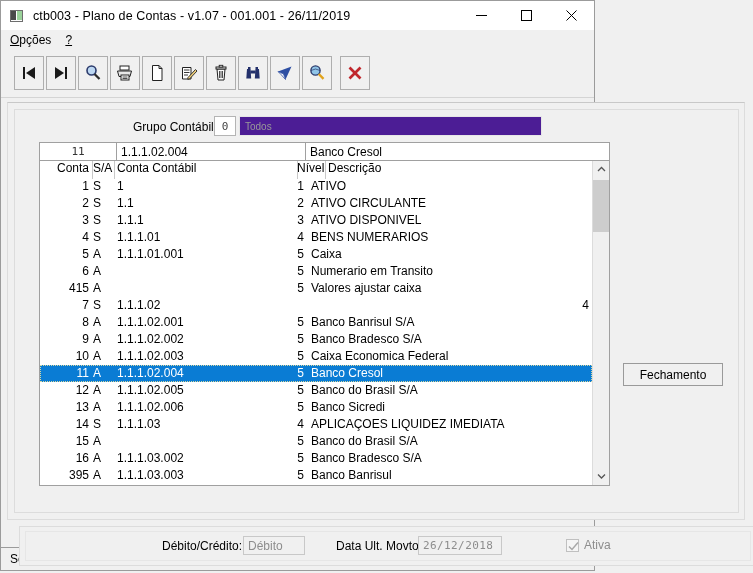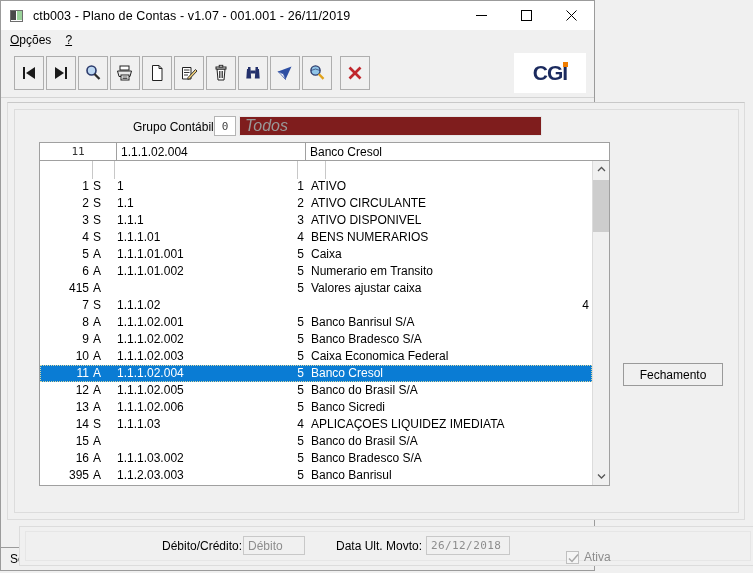--- a/index.html
+++ b/index.html
@@ -193,28 +193,27 @@
     display: flex; align-items: center; justify-content: center;
     font-size: 11px;
     color: #444;
     box-sizing: border-box;
     font-family: "DejaVu Sans Mono", monospace;
   }
   .grupo-name {
     position: absolute;
     left: 224px; top: 0;
     width: 303px; height: 20px;
-    background: #7f1d1d;
+    background: #4c1d95;
     border: 1px solid #e6e6e6;
     display: flex; align-items: center;
     padding-left: 5px;
-    font-size: 16px;
+    font-size: 10px;
     color: #999;
     box-sizing: border-box;
-    font-style: italic;
   }
 
   
   .grid-wrap {
     position: absolute;
     left: 24px; top: 32px;
     width: 571px;
     height: 345px;
     box-sizing: border-box;
   }
@@ -385,21 +384,21 @@
     border: 1px solid #c8c8c8;
     display: flex; align-items: center;
     padding-left: 4px;
     font-size: 12px;
     color: #8d8d8d;
     box-sizing: border-box;
   }
   .f-field.mono { font-family: "DejaVu Sans Mono", monospace; font-size: 11px; letter-spacing: 0.4px; }
   .f-check {
     position: absolute;
-    top: 18px;
+    top: 6px;
     display: flex; align-items: center;
     gap: 5px;
     cursor: default;
   }
   .chk {
     width: 13px; height: 13px;
     border: 1px solid #c0c0c0;
     background: #f5f5f5;
     position: relative;
     box-sizing: border-box;
@@ -547,23 +546,20 @@
       <div class="tb-sep"></div>
 
       <div class="tb-btn">
         <svg width="20" height="20" viewBox="0 0 20 20">
           <line x1="4.5" y1="4.5" x2="15.5" y2="15.5" stroke="#c0262c" stroke-width="2.6"></line>
           <line x1="15.5" y1="4.5" x2="4.5" y2="15.5" stroke="#c0262c" stroke-width="2.6"></line>
         </svg>
       </div>
     </div>
 
-    <div class="logo-box">
-      <div class="logo-text">CGI<span class="dot"></span></div>
-    </div>
   </div>
 
   <div class="client">
 
     <div class="outer-panel">
       <div class="inner-panel">
 
         <div class="grupo-row">
           <div class="grupo-label">Grupo Contábil:</div>
           <div class="grupo-code">0</div>
@@ -580,20 +576,27 @@
 
           <div class="grid">
 
             <div class="head-seps">
               <i style="left:52px"></i>
               <i style="left:74px"></i>
               <i style="left:257px"></i>
               <i style="left:285px"></i>
             </div>
 
+            <div class="grid-head">
+              <div class="col-conta">Conta</div>
+              <div class="col-sa">S/A</div>
+              <div class="col-contabil">Conta Contábil</div>
+              <div class="col-nivel">Nível</div>
+              <div class="col-desc">Descrição</div>
+            </div>
 
             <div class="grid-rows" id="grid-rows">
                 <div class="grid-row">
                   <div class="col-conta">1</div>
                   <div class="col-sa">S</div>
                   <div class="col-contabil">1</div>
                   <div class="col-nivel">1</div>
                   <div class="col-desc">ATIVO</div>
                 </div>
                 <div class="grid-row">
@@ -620,21 +623,20 @@
                 <div class="grid-row">
                   <div class="col-conta">5</div>
                   <div class="col-sa">A</div>
                   <div class="col-contabil">1.1.1.01.001</div>
                   <div class="col-nivel">5</div>
                   <div class="col-desc">Caixa</div>
                 </div>
                 <div class="grid-row">
                   <div class="col-conta">6</div>
                   <div class="col-sa">A</div>
-                  <div class="col-contabil">1.1.1.01.002</div>
                   <div class="col-nivel">5</div>
                   <div class="col-desc">Numerario em Transito</div>
                 </div>
                 <div class="grid-row">
                   <div class="col-conta">415</div>
                   <div class="col-sa">A</div>
                   <div class="col-nivel">5</div>
                   <div class="col-desc">Valores ajustar caixa</div>
                 </div>
                 <div class="grid-row">
@@ -701,21 +703,21 @@
                 <div class="grid-row">
                   <div class="col-conta">16</div>
                   <div class="col-sa">A</div>
                   <div class="col-contabil">1.1.1.03.002</div>
                   <div class="col-nivel">5</div>
                   <div class="col-desc">Banco Bradesco S/A</div>
                 </div>
                 <div class="grid-row">
                   <div class="col-conta">395</div>
                   <div class="col-sa">A</div>
-                  <div class="col-contabil">1.1.2.03.003</div>
+                  <div class="col-contabil">1.1.1.03.003</div>
                   <div class="col-nivel">5</div>
                   <div class="col-desc">Banco Banrisul</div>
                 </div>
               </div>
 
             <div class="vscroll">
               <div class="vs-track"></div>
               <div class="vs-btn vs-up">
                 <svg width="9" height="7" viewBox="0 0 9 7">
                     <polyline points="1,5 4.5,1.5 8,5" fill="none" stroke="#555" stroke-width="1.3"></polyline>
@@ -736,21 +738,21 @@
 
       </div>
     </div>
 
     <div class="footer-panel">
       <div class="fp-inner">
         <div class="f-label" style="left:136px">Débito/Crédito:</div>
         <div class="f-field" style="left:217px; width:62px">Débito</div>
 
         <div class="f-label" style="left:310px">Data Ult. Movto:</div>
-        <div class="f-field mono" style="left:400px; width:84px">26/12/2018</div>
+        <div class="f-field mono" style="left:392px; width:84px">26/12/2018</div>
 
         <div class="f-check" style="left:540px">
           <span class="chk">
             <svg width="11" height="11" viewBox="0 0 11 11">
                 <polyline points="1,5.5 4,8.5 10,1.5" fill="none" stroke="#a8a8a8" stroke-width="1.5"></polyline>
               </svg>
           </span>
           <span>Ativa</span>
         </div>
       </div>

